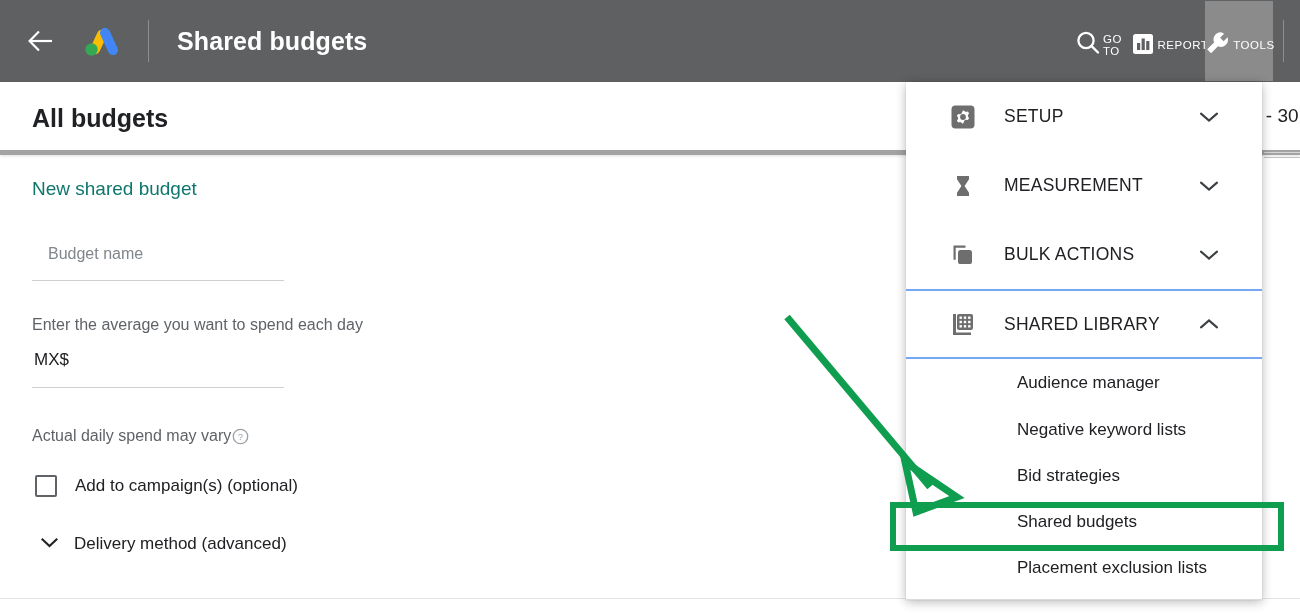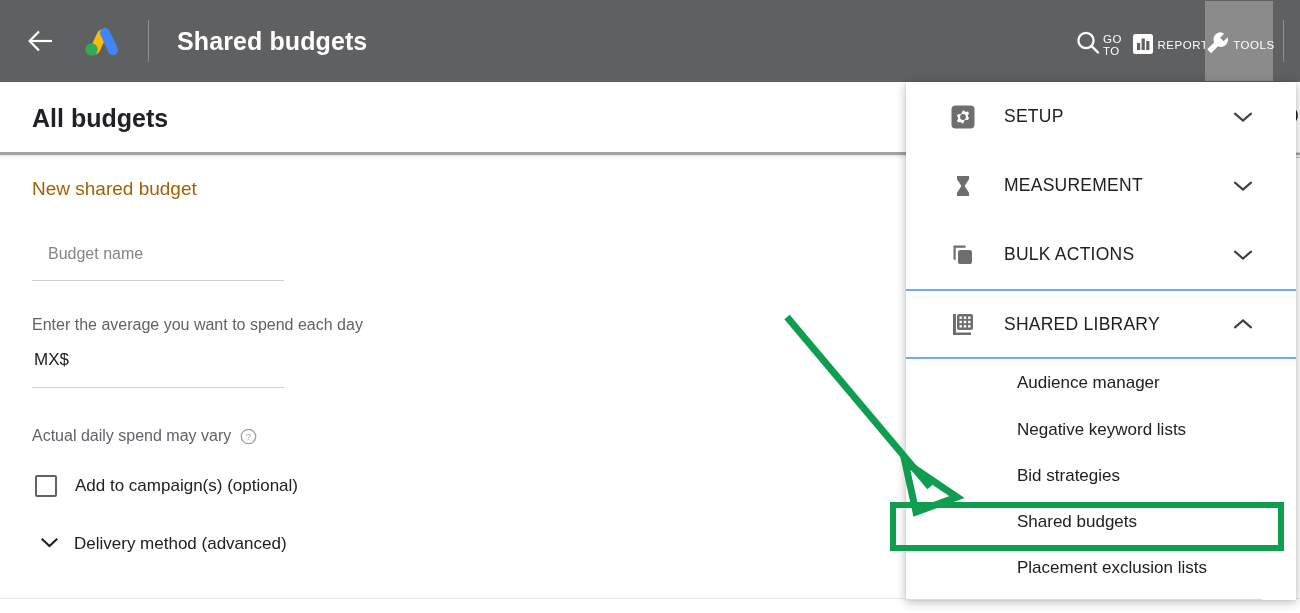--- a/index.html
+++ b/index.html
@@ -112,21 +112,21 @@
     height: 531px;
     background: #ffffff;
   }
 
   .all-budgets-bar {
     position: absolute;
     top: 0; left: 0;
     width: 1300px;
     height: 73px;
     background: #ffffff;
-    border-bottom: 3px solid #a3a3a3;
+    border-bottom: 5px solid #a3a3a3;
     box-shadow: 0 1px 3px rgba(0,0,0,0.13);
   }
   .all-budgets-title {
     position: absolute;
     left: 32px;
     top: 22px;
     font-size: 25px;
     font-weight: bold;
     color: #202124;
   }
@@ -136,21 +136,21 @@
     top: 74px;
     left: 0;
     width: 900px;
   }
 
   .new-shared-budget {
     position: absolute;
     left: 32px;
     top: 22px;
     font-size: 19px;
-    color: #a16207;
+    color: #0f766e;
     font-weight: normal;
   }
 
   .field-budget-name {
     position: absolute;
     left: 32px;
     top: 89px;
     width: 252px;
   }
   .field-budget-name .fld-placeholder {
@@ -183,21 +183,21 @@
     color: #202124;
     padding-left: 2px;
   }
 
   .vary-row {
     position: absolute;
     left: 32px;
     top: 271px;
     display: flex;
     align-items: center;
-    gap: 9px;
+    gap: 1px;
   }
   .vary-text {
     font-size: 16px;
     color: #5f6368;
   }
   .help-icon {
     width: 17px;
     height: 17px;
     display: inline-flex;
     align-items: center;
@@ -276,21 +276,21 @@
     height: 1px;
     background: #c2c2c2;
     z-index: 1;
   }
 
   
   .tools-menu {
     position: absolute;
     top: 82px;
     left: 906px;
-    width: 390px;
+    width: 356px;
     height: 518px;
     background: #ffffff;
     box-shadow: 0 2px 10px rgba(0,0,0,0.28), 0 0 1px rgba(0,0,0,0.2);
     z-index: 10;
   }
 
   .menu-section {
     position: relative;
     height: 69px;
     display: flex;

